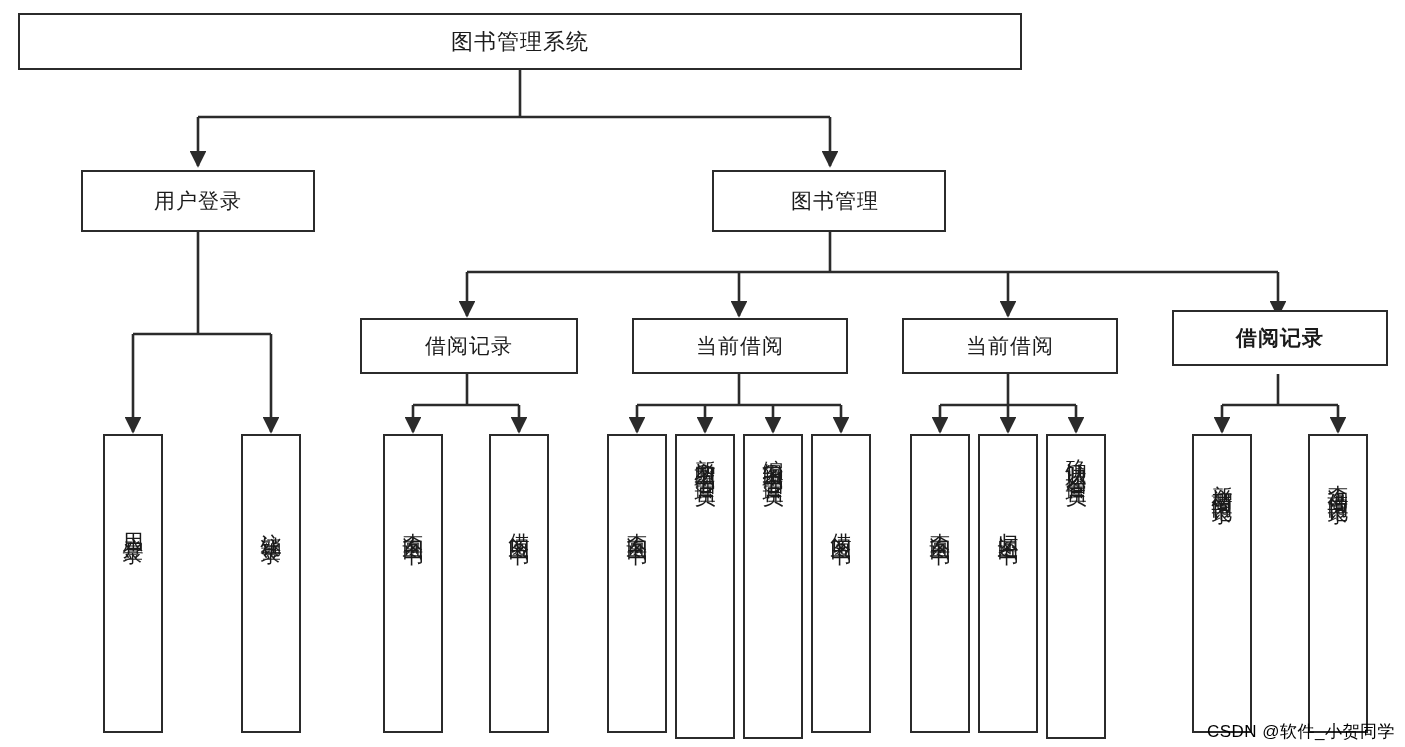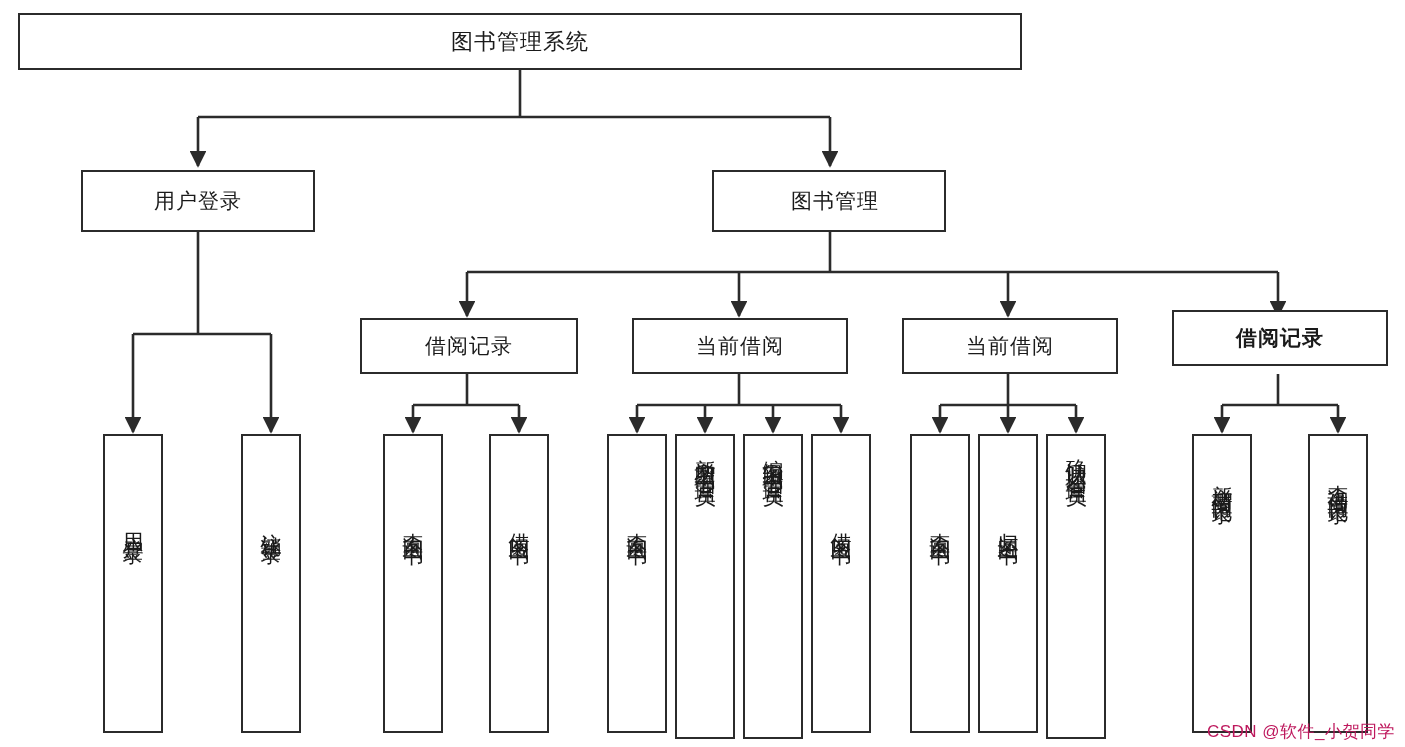--- a/index.html
+++ b/index.html
@@ -55,21 +55,21 @@
     text-orientation: upright;
     letter-spacing: 4px;
     font-size: 21px;
     white-space: nowrap;
   }
   .watermark {
     position: absolute;
     right: 10px;
     bottom: 4px;
     font-size: 17px;
-    color: #be185d;
+    color: #000000;
     letter-spacing: 0.5px;
     z-index: 5;
     white-space: nowrap;
     text-align: center;
   }
 </style>
 </head>
 <body>
 
 <div id="diagram">

